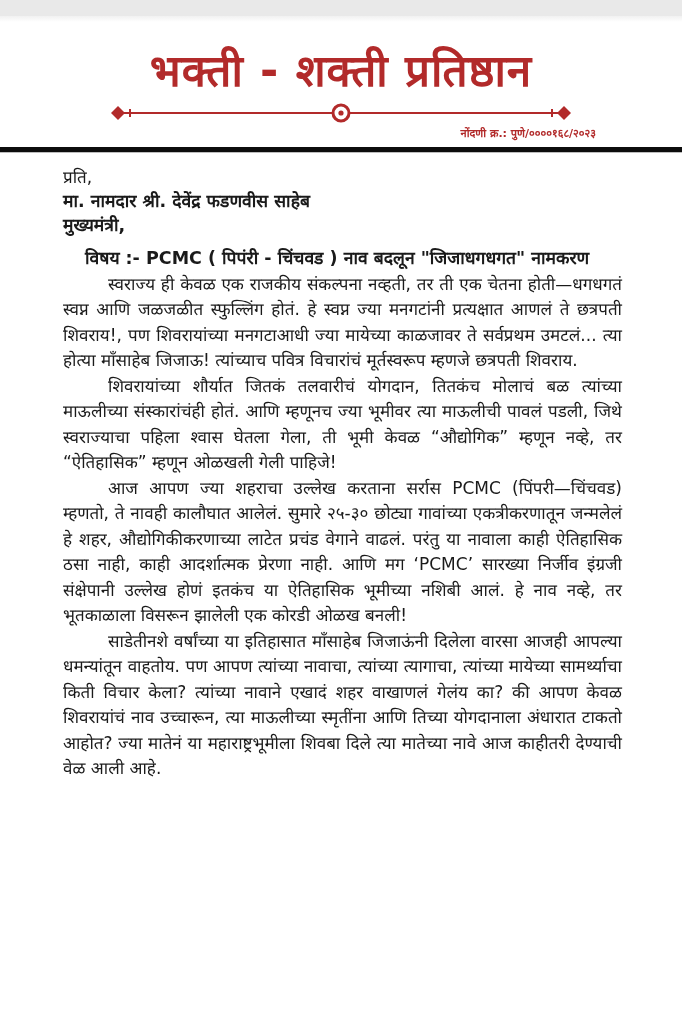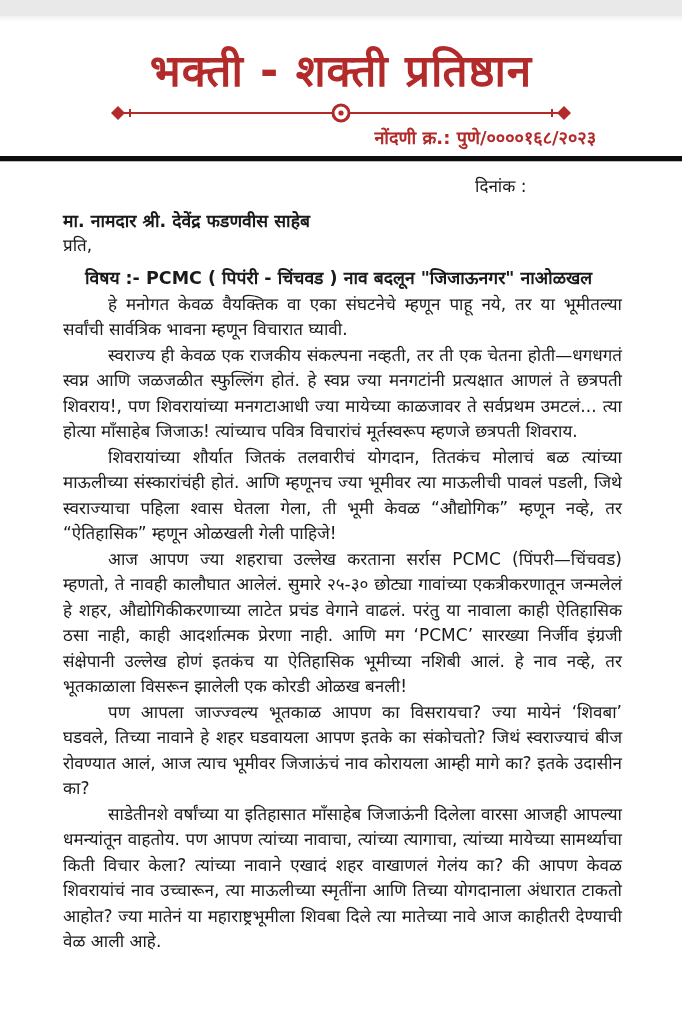--- a/index.html
+++ b/index.html
@@ -25,21 +25,21 @@
   .org-title {
     font-size: 44px;
     font-weight: bold;
     color: #b22a2a;
     letter-spacing: 1px;
     line-height: 1.15;
   }
   .divider-wrap { margin-top: 6px; }
   .divider-svg { display: block; margin: 0 auto; }
   .registration {
-    font-size: 18px;
+    font-size: 11px;
     font-weight: bold;
     color: #b22a2a;
     text-align: right;
     padding-right: 86px;
     margin-top: 2px;
   }
   .header-rule {
     margin-top: 7px;
     height: 0;
     border-top: 5px solid #0d0d0d;
@@ -98,33 +98,31 @@
       </svg>
     </div>
 
     <div class="registration">नोंदणी क्र.: पुणे/००००१६८/२०२३</div>
   </div>
 
   <div class="header-rule"></div>
 
   <div class="body-area">
 
-    <div class="date-row">दिनांक :</div>
 
     <div class="recipient-block">
+      <div class="addr-line">प्रति,</div>
       <div class="addr-line addr-bold">मा. नामदार श्री. देवेंद्र फडणवीस साहेब</div>
-      <div class="addr-line">प्रति,</div>
+      <div class="addr-line addr-bold">मुख्यमंत्री,</div>
     </div>
 
     <div class="subject-block">
-      <div class="subject-l1">विषय :- PCMC ( पिपंरी - चिंचवड ) नाव बदलून "जिजाऊनगर" नाओळखल</div>
+      <div class="subject-l1">विषय :- PCMC ( पिपंरी - चिंचवड ) नाव बदलून "जिजाधगधगत" नामकरण</div>
     </div>
 
 
-    <p class="para">हे मनोगत केवळ वैयक्तिक वा एका संघटनेचे म्हणून पाहू नये, तर या भूमीतल्या सर्वांची सार्वत्रिक भावना म्हणून विचारात घ्यावी.</p>
     <p class="para">स्वराज्य ही केवळ एक राजकीय संकल्पना नव्हती, तर ती एक चेतना होती—धगधगतं स्वप्न आणि जळजळीत स्फुल्लिंग होतं. हे स्वप्न ज्या मनगटांनी प्रत्यक्षात आणलं ते छत्रपती शिवराय!, पण शिवरायांच्या मनगटाआधी ज्या मायेच्या काळजावर ते सर्वप्रथम उमटलं... त्या होत्या माँसाहेब जिजाऊ! त्यांच्याच पवित्र विचारांचं मूर्तस्वरूप म्हणजे छत्रपती शिवराय.</p>
     <p class="para">शिवरायांच्या शौर्यात जितकं तलवारीचं योगदान, तितकंच मोलाचं बळ त्यांच्या माऊलीच्या संस्कारांचंही होतं. आणि म्हणूनच ज्या भूमीवर त्या माऊलीची पावलं पडली, जिथे स्वराज्याचा पहिला श्वास घेतला गेला, ती भूमी केवळ “औद्योगिक” म्हणून नव्हे, तर “ऐतिहासिक” म्हणून ओळखली गेली पाहिजे!</p>
     <p class="para">आज आपण ज्या शहराचा उल्लेख करताना सर्रास PCMC (पिंपरी—चिंचवड) म्हणतो, ते नावही कालौघात आलेलं. सुमारे २५-३० छोट्या गावांच्या एकत्रीकरणातून जन्मलेलं हे शहर, औद्योगिकीकरणाच्या लाटेत प्रचंड वेगाने वाढलं. परंतु या नावाला काही ऐतिहासिक ठसा नाही, काही आदर्शात्मक प्रेरणा नाही. आणि मग ‘PCMC’ सारख्या निर्जीव इंग्रजी संक्षेपानी उल्लेख होणं इतकंच या ऐतिहासिक भूमीच्या नशिबी आलं. हे नाव नव्हे, तर भूतकाळाला विसरून झालेली एक कोरडी ओळख बनली!</p>
-    <p class="para">पण आपला जाज्ज्वल्य भूतकाळ आपण का विसरायचा? ज्या मायेनं ‘शिवबा’ घडवले, तिच्या नावाने हे शहर घडवायला आपण इतके का संकोचतो? जिथं स्वराज्याचं बीज रोवण्यात आलं, आज त्याच भूमीवर जिजाऊंचं नाव कोरायला आम्ही मागे का? इतके उदासीन का?</p>
     <p class="para">साडेतीनशे वर्षांच्या या इतिहासात माँसाहेब जिजाऊंनी दिलेला वारसा आजही आपल्या धमन्यांतून वाहतोय. पण आपण त्यांच्या नावाचा, त्यांच्या त्यागाचा, त्यांच्या मायेच्या सामर्थ्याचा किती विचार केला? त्यांच्या नावाने एखादं शहर वाखाणलं गेलंय का? की आपण केवळ शिवरायांचं नाव उच्चारून, त्या माऊलीच्या स्मृतींना आणि तिच्या योगदानाला अंधारात टाकतो आहोत? ज्या मातेनं या महाराष्ट्रभूमीला शिवबा दिले त्या मातेच्या नावे आज काहीतरी देण्याची वेळ आली आहे.</p>
 
   </div>
 </div>
 
 </body></html>

